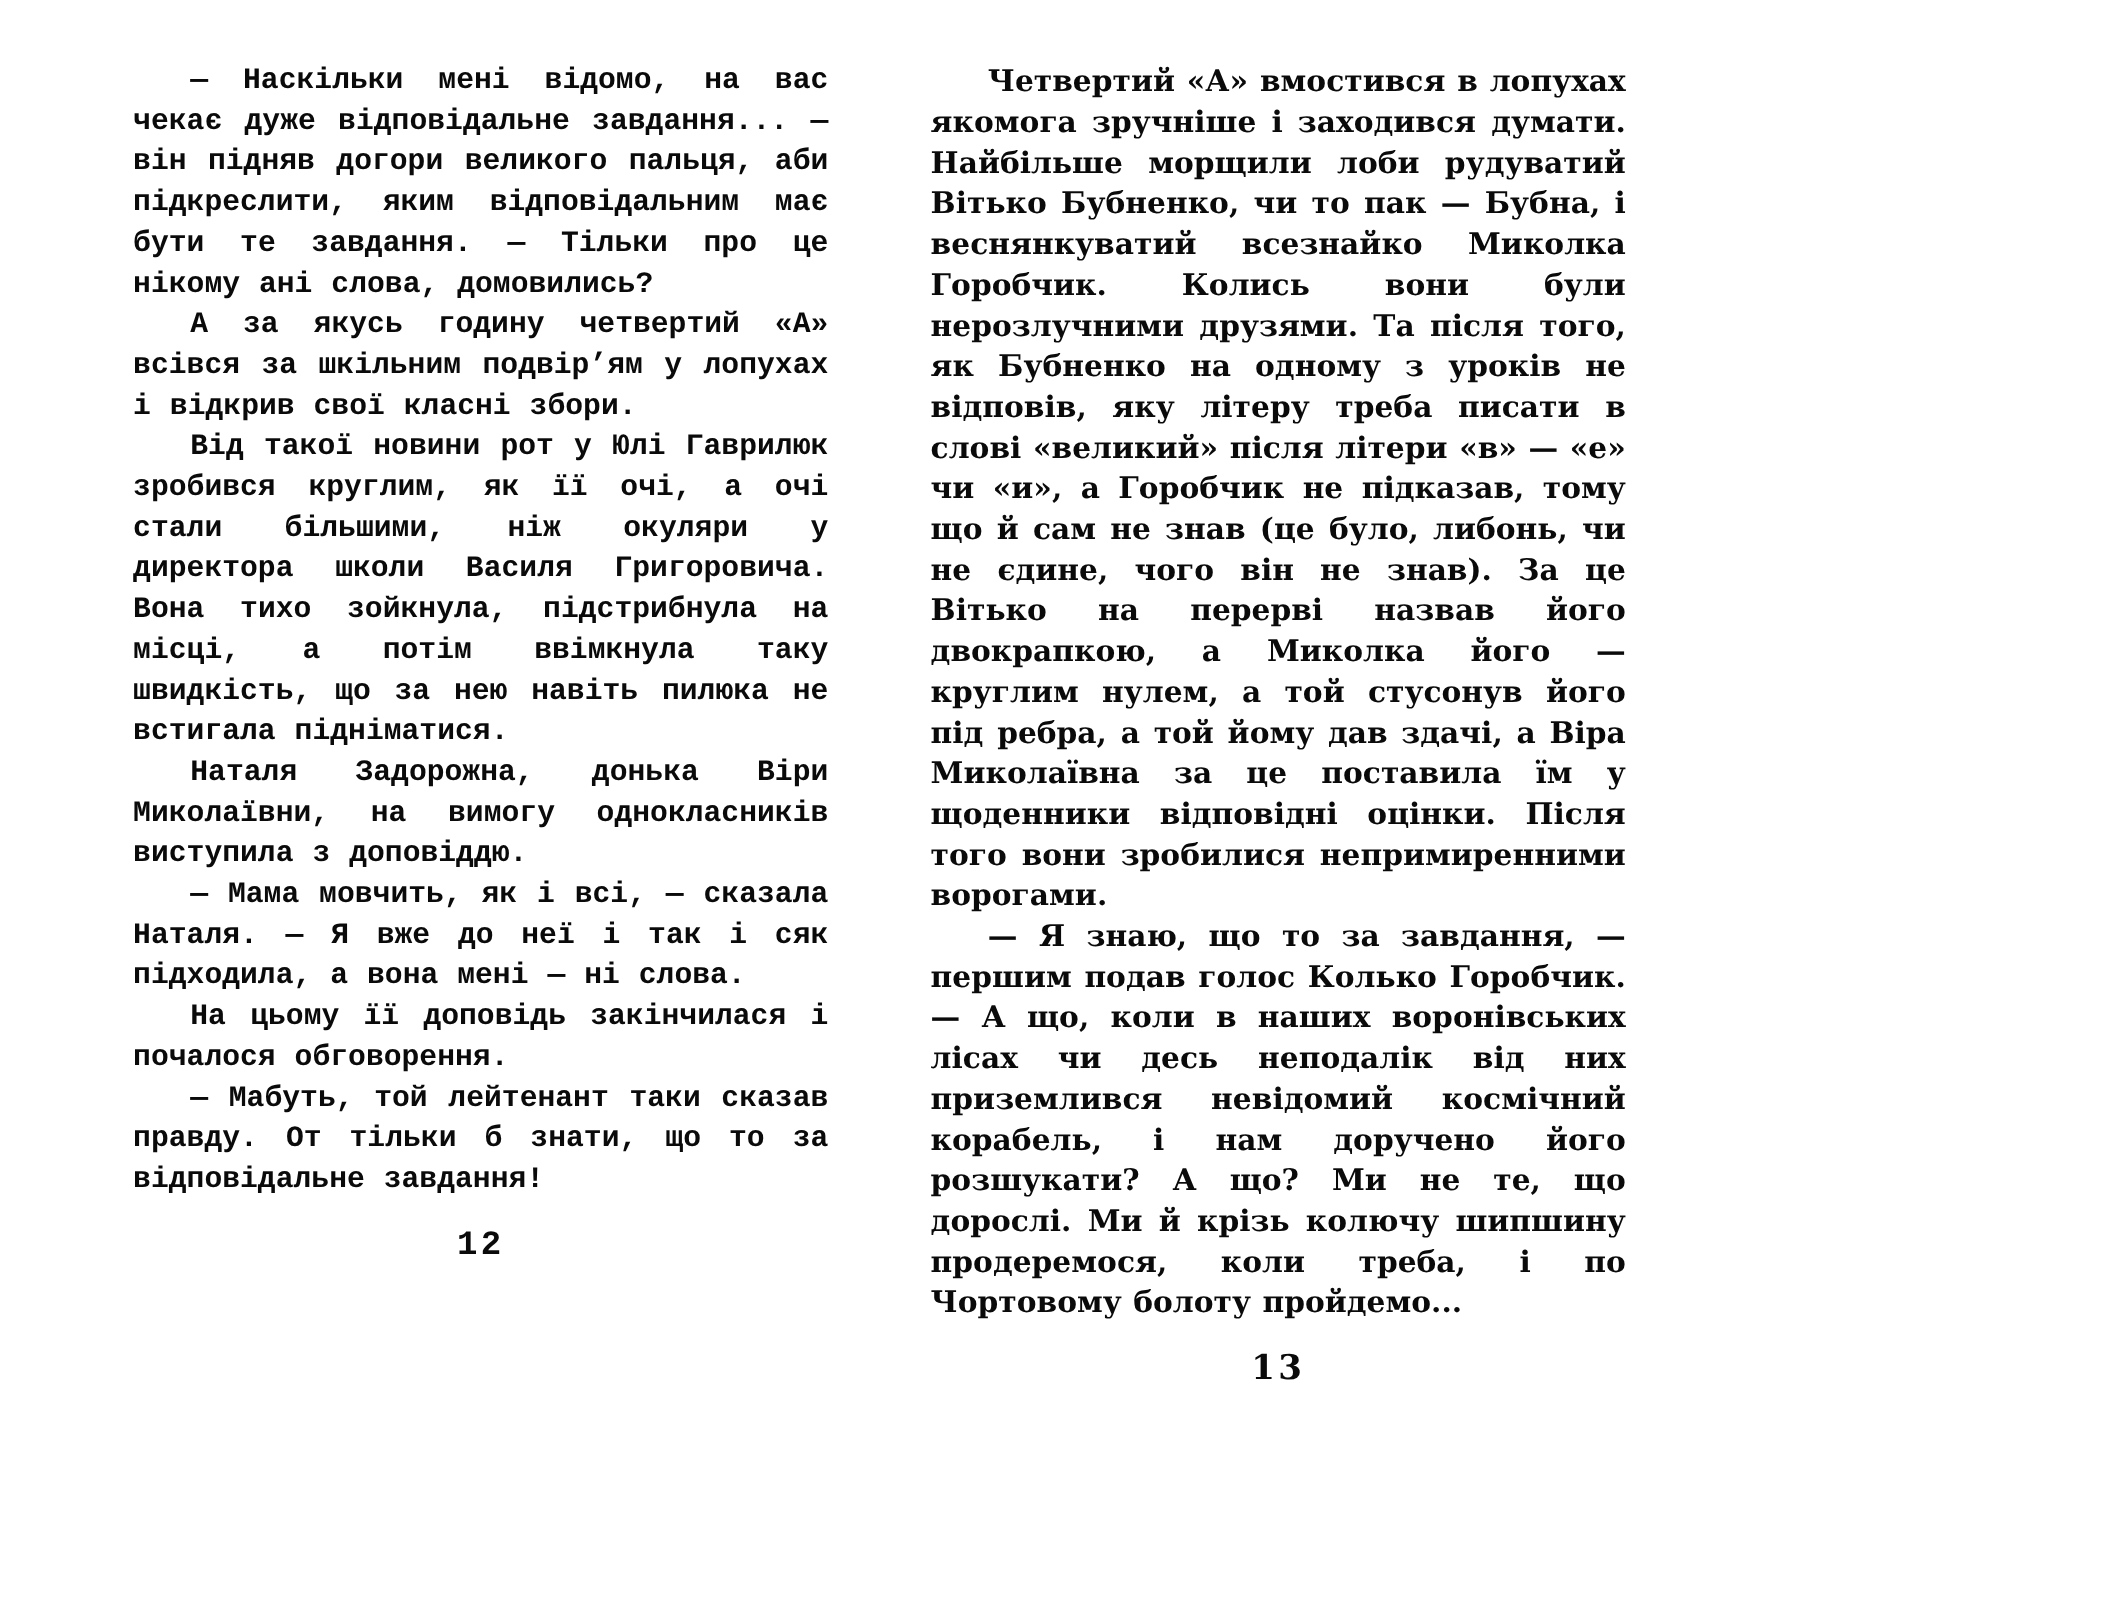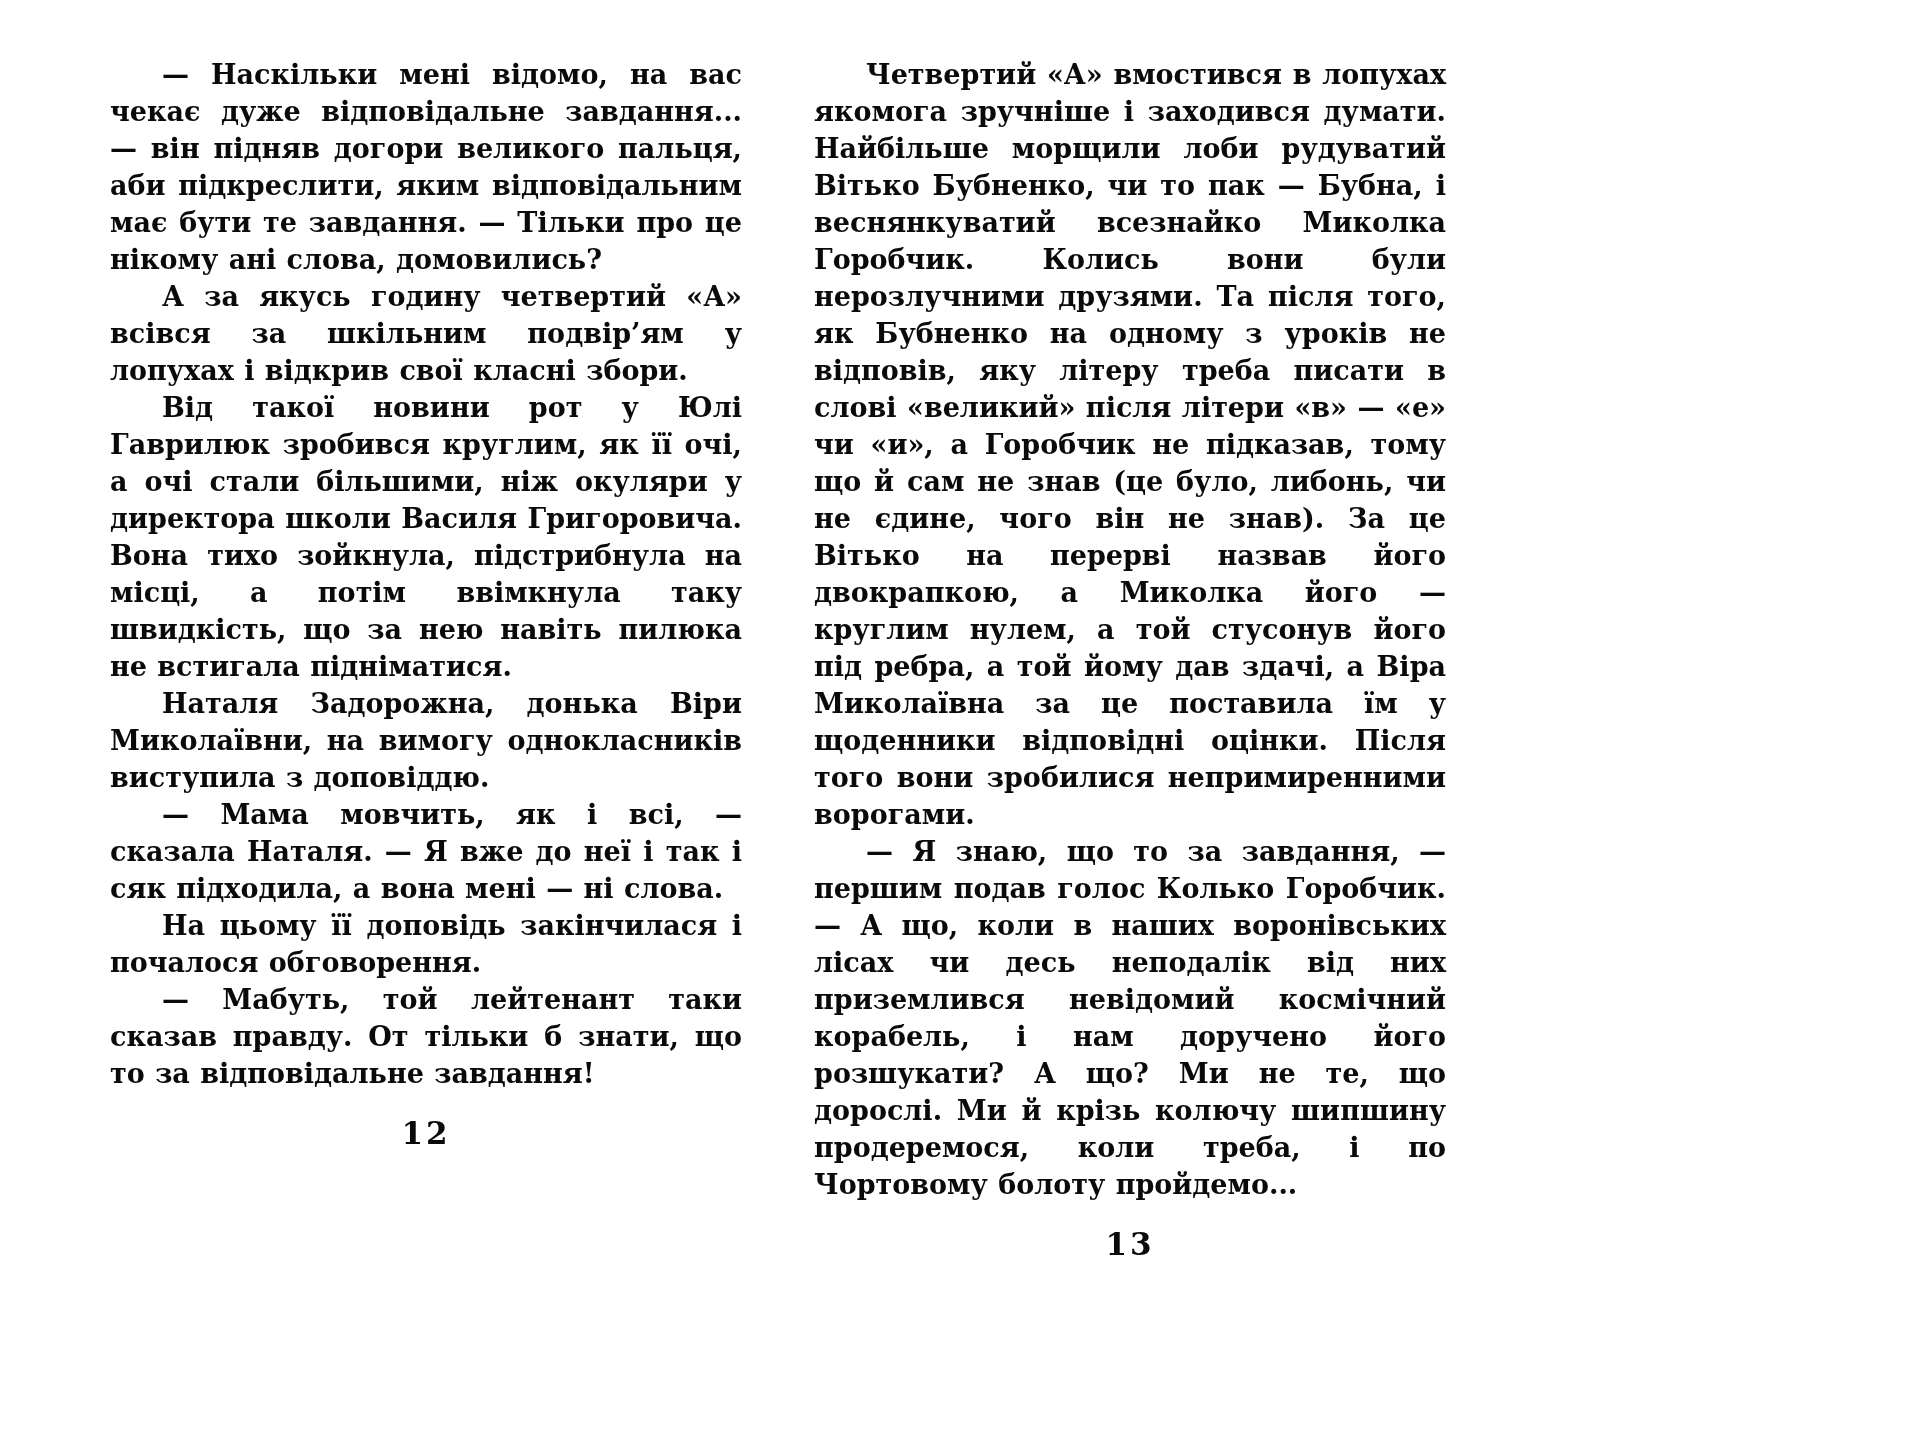--- a/index.html
+++ b/index.html
@@ -11,22 +11,22 @@
   body {
     font-family: "DejaVu Serif", "Liberation Serif", serif;
     color: #0a0a0a;
     position: relative;
     overflow: hidden;
   }
   .page {
     position: absolute;
     top: 0;
   }
-  .page--left  { left: 110px; width: 632px; }
-  .page--right { left: 814px; width: 632px; }
+  .page--left  { left: 121px; width: 632px; font-family: Liberation Mono, monospace; }
+  .page--right { left: 846px; width: 632px; }
   .page-text {
     margin-top: 56px;
     font-size: 27px;
     line-height: 37px;
     font-weight: 700;
     text-align: justify;
     hyphens: auto;
     -webkit-hyphens: auto;
     word-spacing: 1px;
   }

